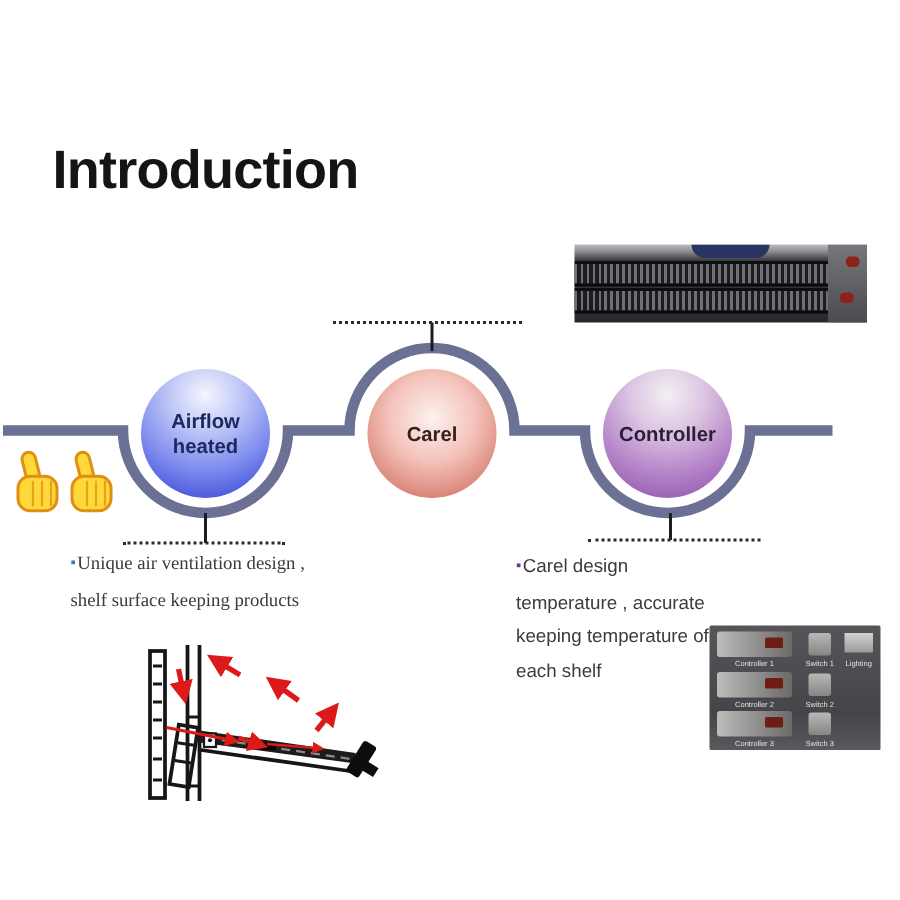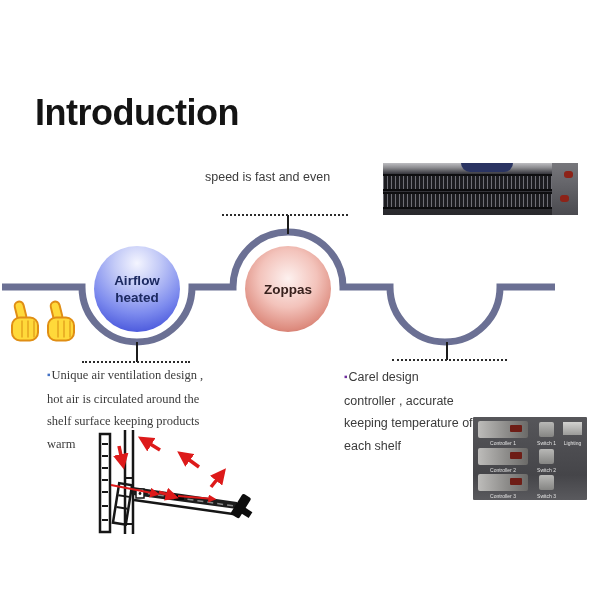--- a/index.html
+++ b/index.html
@@ -86,44 +86,44 @@
     <path d="M 2 287 L 82 287 A 55 55 0 0 0 192 287 L 233 287 A 55 55 0 0 1 343 287 L 390 287 A 55 55 0 0 0 500 287 L 555 287" fill="none" stroke="#6b7094" stroke-width="7"></path>
   </svg>
 
   <div class="node node-airflow">
     <div>
       <div>Airflow</div>
       <div>heated</div>
     </div>
   </div>
   <div class="node node-heater">
-    <div>Zoppas</div>
+    <div>Carel</div>
+  </div>
+  <div class="node node-controller">
+    <div>Controller</div>
   </div>
 
   <div class="vline" id="v-heater"></div>
   <div class="vline" id="v-airflow"></div>
   <div class="vline" id="v-controller"></div>
   <div class="dotline" id="d-top"></div>
   <div class="dotline" id="d-left"></div>
   <div class="dotline" id="d-right"></div>
 
   <div class="note" id="note-top">
-    <div>speed is fast and even</div>
   </div>
 
   <div class="note tight" id="note-left">
     <div><span class="bullet blue">▪</span><span>Unique air ventilation design ,</span></div>
-    <div>hot air is circulated around the</div>
     <div>shelf surface keeping products</div>
-    <div>warm</div>
   </div>
 
   <div class="note tight" id="note-right">
     <div><span class="bullet purple">▪</span><span>Carel design</span></div>
-    <div>controller , accurate</div>
+    <div>temperature , accurate</div>
     <div>keeping temperature of</div>
     <div>each shelf</div>
   </div>
 
   <svg class="thumb" id="thumb1" viewBox="0 0 34 46">
     <rect x="8" y="3" width="9" height="20" rx="4.5" transform="rotate(-14 12 13)" fill="#ffd93a" stroke="#e08e14" stroke-width="2"></rect>
     <rect x="4" y="19" width="26" height="23" rx="8" fill="#ffd93a" stroke="#e08e14" stroke-width="2"></rect>
     <line x1="14" y1="22" x2="14" y2="39" stroke="#e5a41f" stroke-width="1.5"></line>
     <line x1="20" y1="22" x2="20" y2="39" stroke="#e5a41f" stroke-width="1.5"></line>
     <line x1="26" y1="22" x2="26" y2="39" stroke="#e5a41f" stroke-width="1.5"></line>

